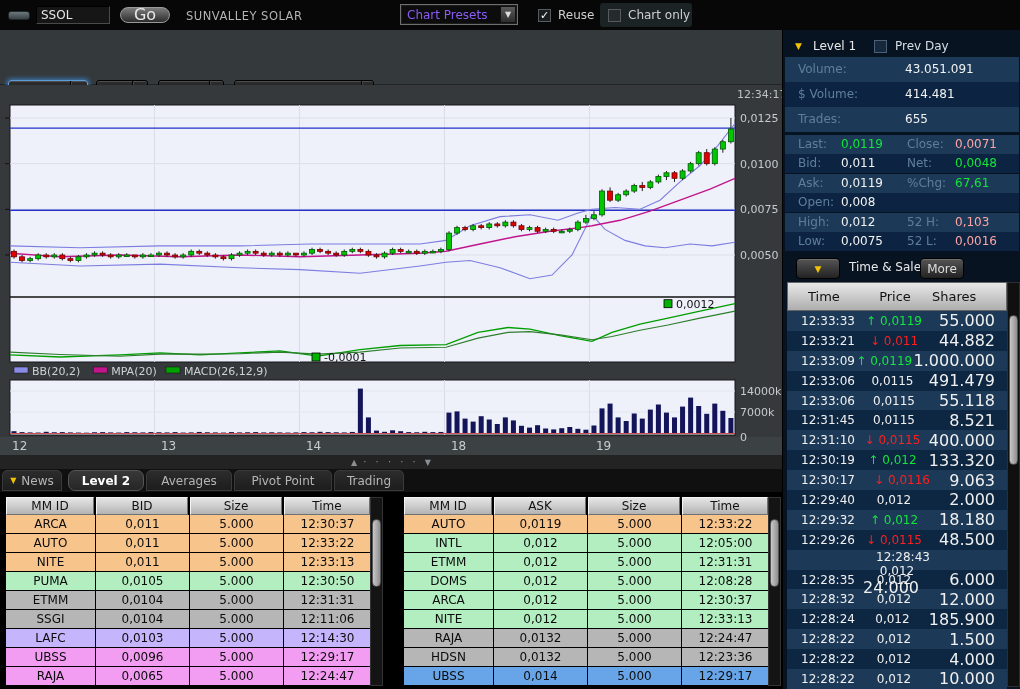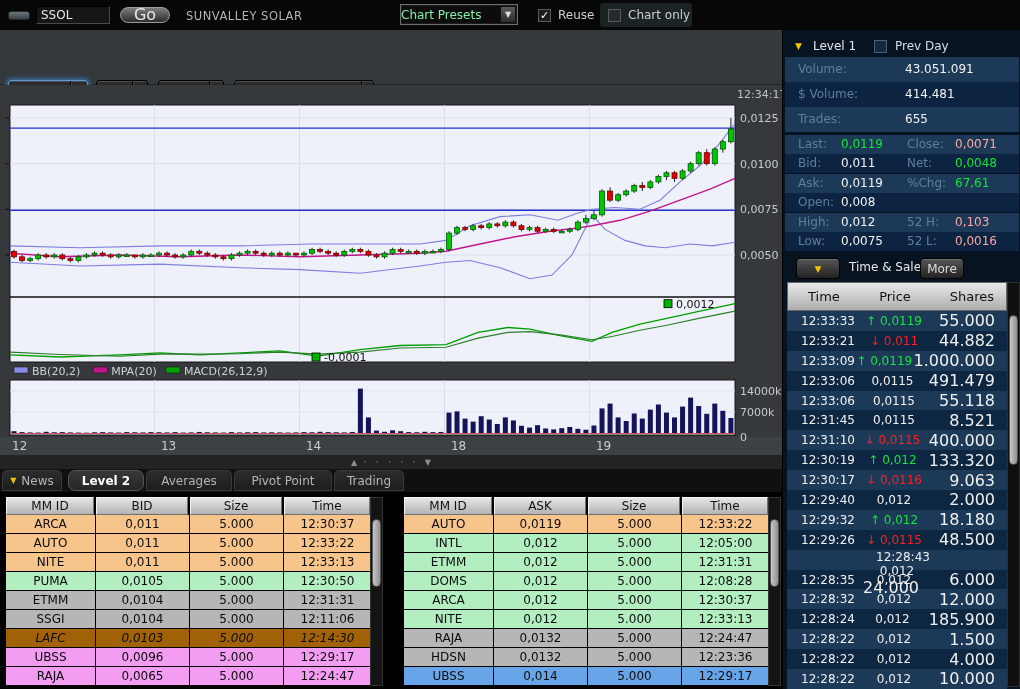--- a/index.html
+++ b/index.html
@@ -12,21 +12,21 @@
     background:linear-gradient(#6d787c,#394245); border:1px solid #20272a; }
   .sym-input { position:absolute; left:36px; top:6px; width:74px; height:18px; background:#161616;
     border:1px solid #000; border-bottom-color:#4a4a4a; border-right-color:#4a4a4a;
     color:#e6e6e6; font-size:12px; font-family:"DejaVu Sans",sans-serif; padding:0 4px; }
   .go-btn { position:absolute; left:120px; top:7px; width:50px; height:16px; border-radius:8px;
     background:linear-gradient(#7d7d7d,#2c2c2c); border:1px solid #9a9a9a; color:#e8e8e8;
     font-size:16px; line-height:13px; text-align:center; cursor:pointer; }
   .company { position:absolute; left:186px; top:9px; font-size:11.5px; color:#b4b4b4; letter-spacing:.5px; }
   .preset-dd { position:absolute; left:400px; top:4px; width:118px; height:21px; background:#0c0c0c;
     border:1px solid #6f6f6f; box-shadow:0 0 0 1px #1c1c1c inset; display:flex; align-items:center; cursor:pointer; }
-  .preset-dd .val { flex:1; font-size:12px; color:#86efac; }
+  .preset-dd .val { flex:1; padding-left:6px; font-size:12px; color:#8b5cf6; }
   .preset-dd .arrow-btn { width:16px; height:17px; margin-right:1px; background:linear-gradient(#5a5a5a,#2e2e2e);
     border:1px solid #111; color:#ddd; font-size:8px; text-align:center; line-height:15px; }
   .cbgrp { position:absolute; display:flex; align-items:center; gap:7px; cursor:pointer; }
   .cbgrp.reuse { left:538px; top:8px; }
   .cbgrp .cb { width:13px; height:13px; background:#191d1f; border:1px solid #565c5e; color:#fff;
     font-size:11px; line-height:11px; text-align:center; font-weight:bold; }
   .cbgrp .lbl { font-size:12px; color:#cfcfcf; }
   .chartonly-panel { position:absolute; left:600px; top:3px; width:92px; height:24px; background:#1c2325;
     border-radius:3px; display:flex; align-items:center; padding-left:8px; gap:7px; cursor:pointer; }
   .chartonly-panel .cb { width:13px; height:13px; background:#252b2d; border:1px solid #565c5e; }
@@ -546,21 +546,21 @@
         <div class="c" style="width: 94px;">0,0104</div>
         <div class="c" style="width: 94px;">5.000</div>
         <div class="c" style="width: 88px;">12:31:31</div>
       </div>
       <div class="l2row" style="background: rgb(182, 182, 182);">
         <div class="c" style="width: 90px;">SSGI</div>
         <div class="c" style="width: 94px;">0,0104</div>
         <div class="c" style="width: 94px;">5.000</div>
         <div class="c" style="width: 88px;">12:11:06</div>
       </div>
-      <div class="l2row" style="background: #a16207; font-style: italic;">
+      <div class="l2row" style="background: #c4b5fd;">
         <div class="c" style="width: 90px;">LAFC</div>
         <div class="c" style="width: 94px;">0,0103</div>
         <div class="c" style="width: 94px;">5.000</div>
         <div class="c" style="width: 88px;">12:14:30</div>
       </div>
       <div class="l2row" style="background: rgb(242, 156, 242);">
         <div class="c" style="width: 90px;">UBSS</div>
         <div class="c" style="width: 94px;">0,0096</div>
         <div class="c" style="width: 94px;">5.000</div>
         <div class="c" style="width: 88px;">12:29:17</div>
@@ -704,21 +704,21 @@
   <div class="tns-bar">
     <div class="tns-btn" style="left:13px;top:4px;width:44px">
       <span style="color:#f2c200;font-size:9px">▼</span>
     </div>
     <span class="tns-title">Time &amp; Sales</span>
     <div class="tns-btn" style="left:137px;top:4px;width:44px">More</div>
   </div>
   <div class="tns-hdr">
     <span style="width:70px;padding-left:20px">Time</span>
     <span style="width:74px;text-align:center">Price</span>
-    <span style="flex:1;text-align:right;padding-right:12px">Shares</span>
+    <span style="flex:1;padding-right:12px">Shares</span>
   </div>
   <div class="tns-rows" id="tns-rows">
       <div class="tnsrow" style="background: rgb(28, 58, 88);">
         <span class="t">12:33:33</span>
         <span class="p up">↑ 0,0119</span>
         <span class="s">55.000</span>
       </div>
       <div class="tnsrow" style="background: rgb(13, 38, 66);">
         <span class="t">12:33:21</span>
         <span class="p dn">↓ 0,011</span>
@@ -747,21 +747,21 @@
       <div class="tnsrow" style="background: rgb(28, 58, 88);">
         <span class="t">12:31:10</span>
         <span class="p dn">↓ 0,0115</span>
         <span class="s">400.000</span>
       </div>
       <div class="tnsrow" style="background: rgb(13, 38, 66);">
         <span class="t">12:30:19</span>
         <span class="p up">↑ 0,012</span>
         <span class="s">133.320</span>
       </div>
-      <div class="tnsrow" style="background: rgb(28, 58, 88);">
+      <div class="tnsrow" style="background: rgb(28, 58, 88); gap: 8px;">
         <span class="t">12:30:17</span>
         <span class="p dn">↓ 0,0116</span>
         <span class="s">9.063</span>
       </div>
       <div class="tnsrow" style="background: rgb(13, 38, 66);">
         <span class="t">12:29:40</span>
         <span class="p ">0,012</span>
         <span class="s">2.000</span>
       </div>
       <div class="tnsrow" style="background: rgb(28, 58, 88);">

